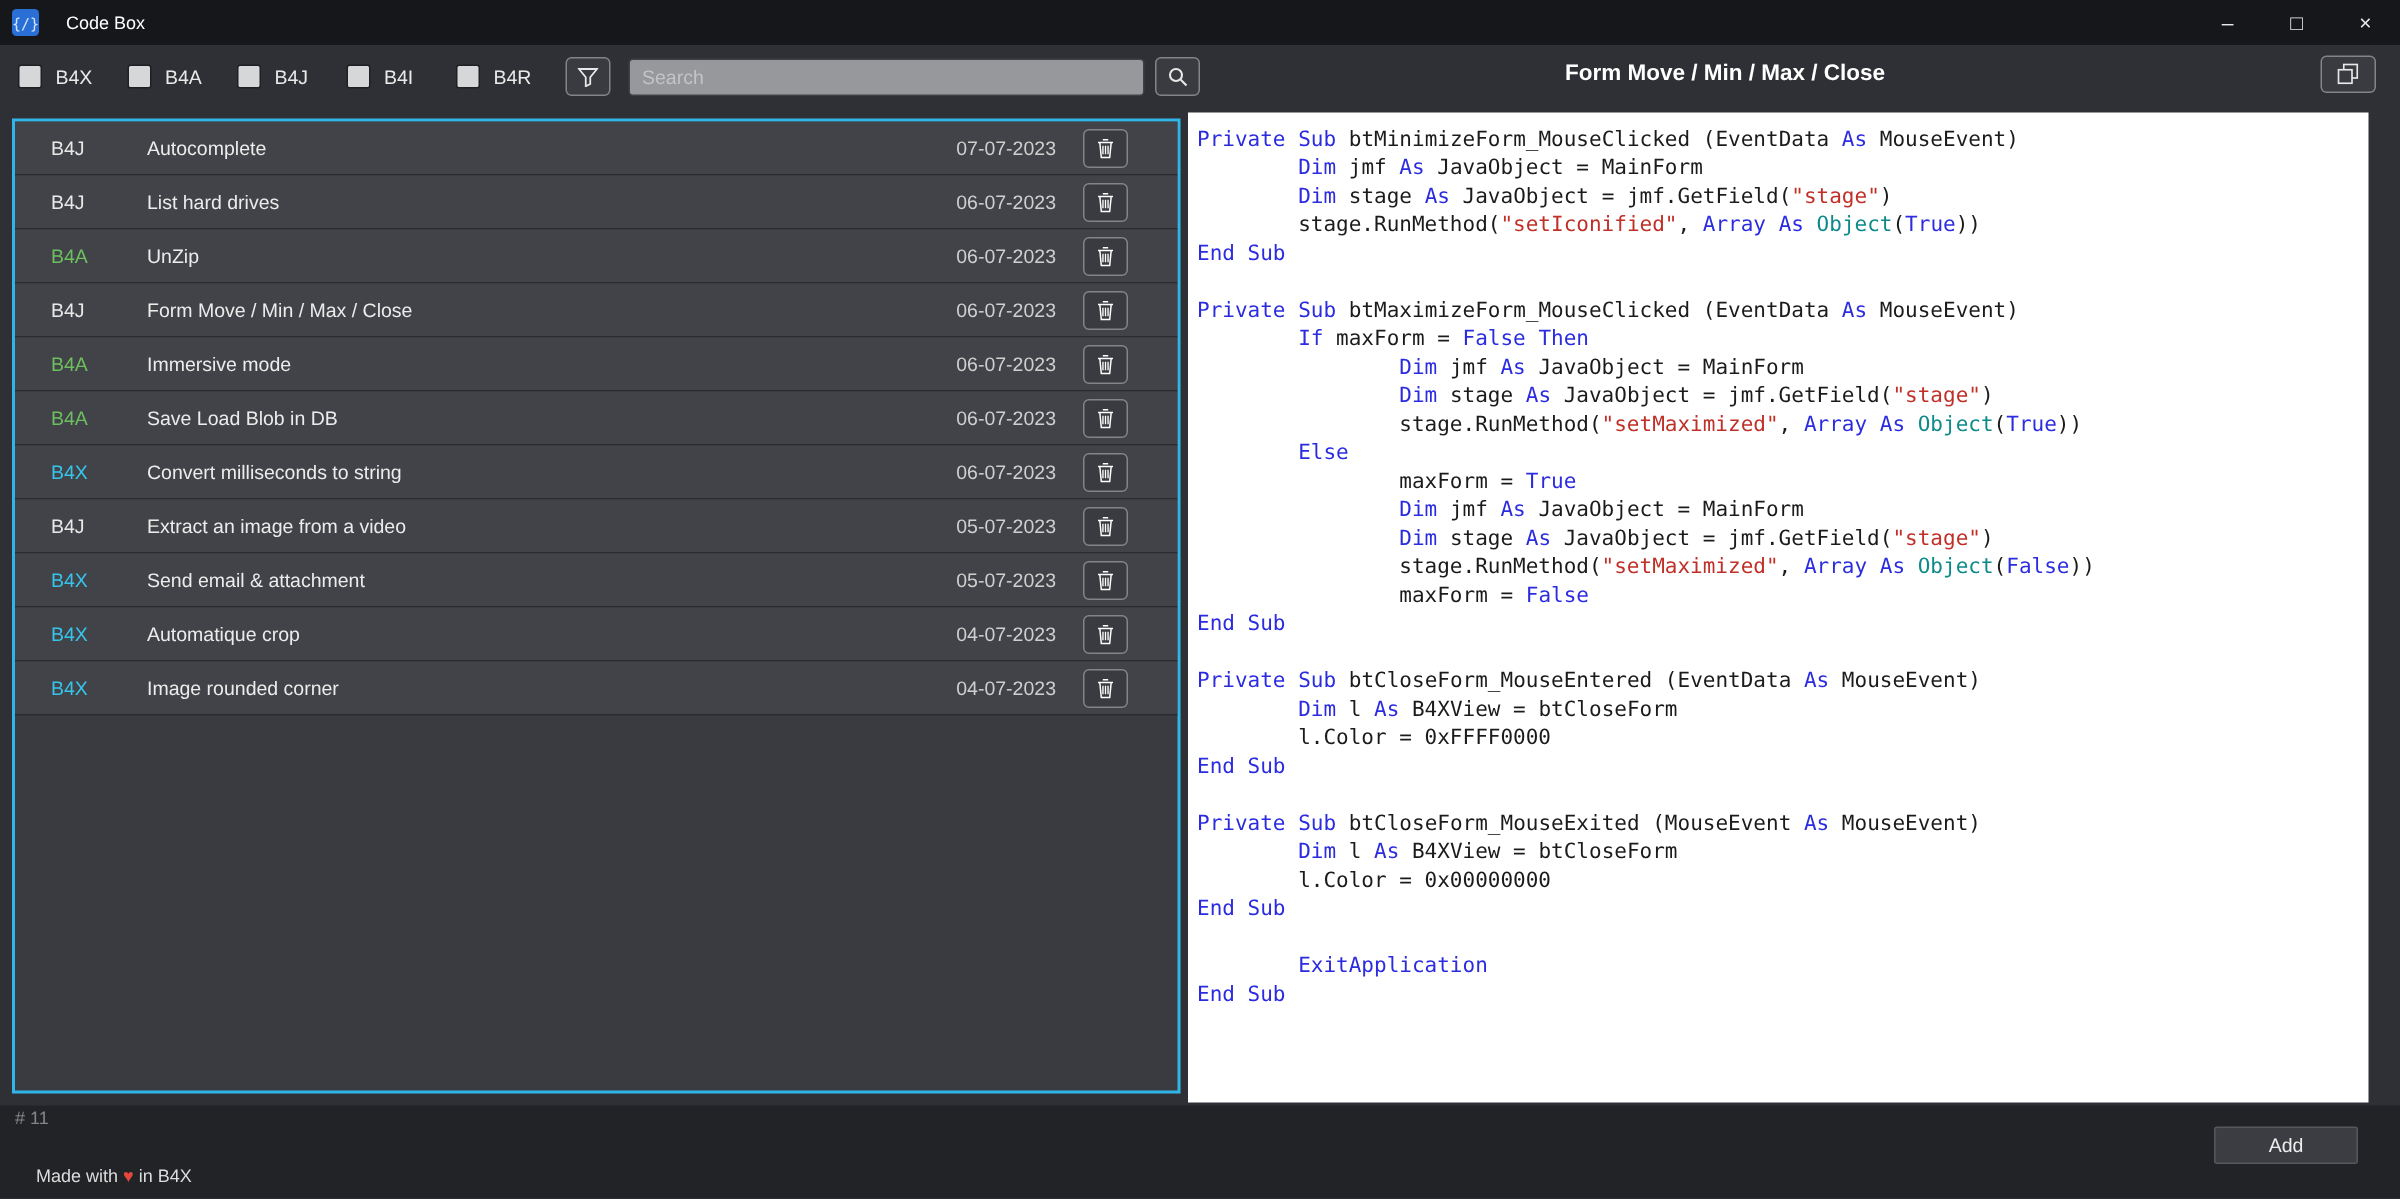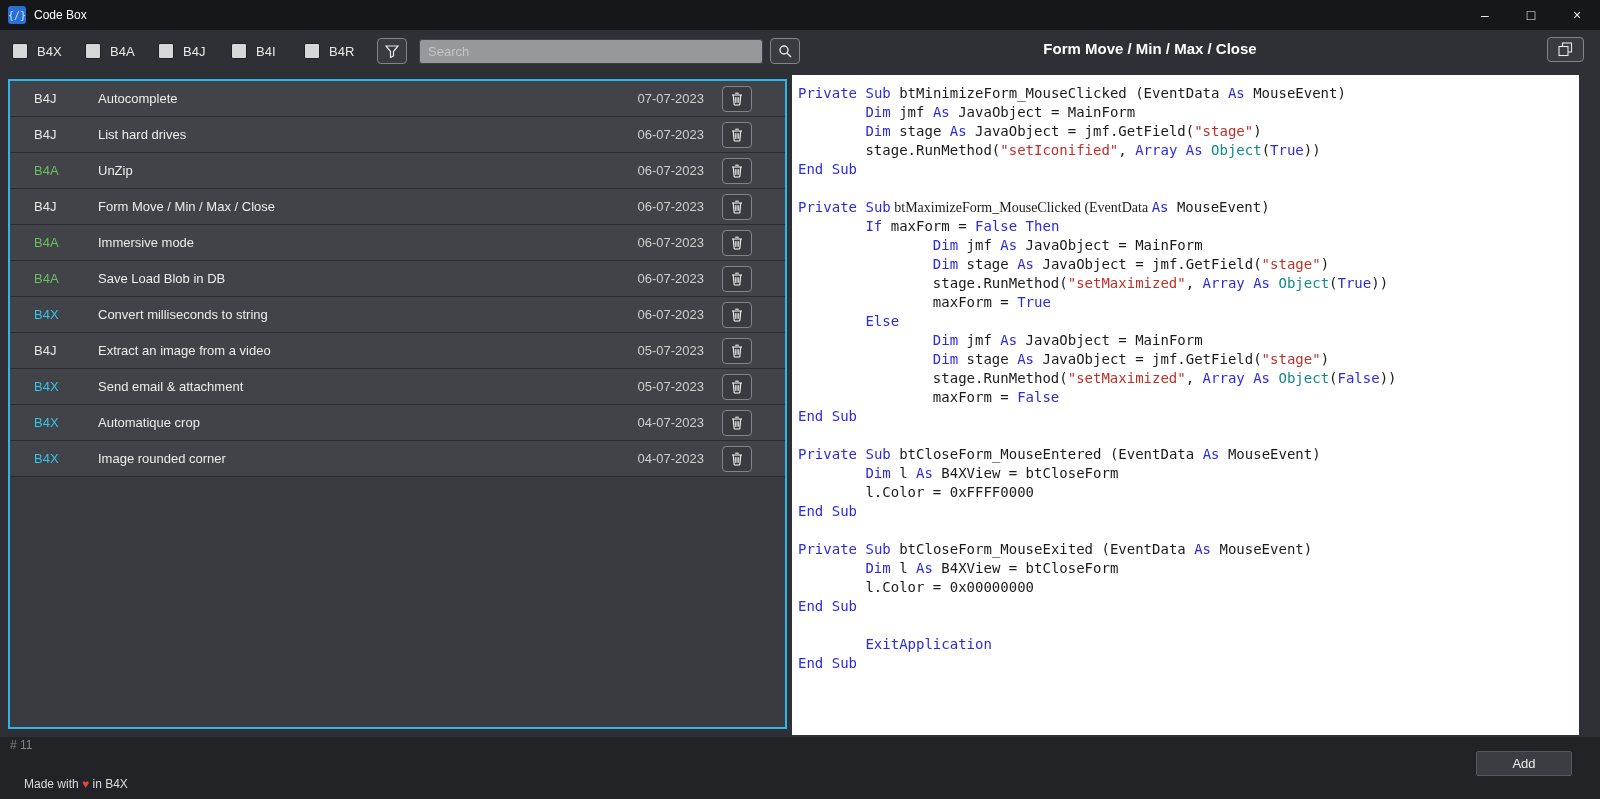--- a/index.html
+++ b/index.html
@@ -5,21 +5,21 @@
   * { box-sizing: border-box; }
   html,body { margin:0; padding:0; }
   body {
     width:1600px; height:799px; position:relative; overflow:hidden;
     background:#2f3036; font-family:"Liberation Sans", sans-serif;
   }
   
   .titlebar { position:absolute; top:0; left:0; width:1600px; height:30px;
     background:#16171b; display:flex; align-items:center; }
   .app-icon { margin-left:8px; width:18px; height:18px; display:flex; }
-  .app-title { color:#ffffff; font-size:12px; margin-left:8px; }
+  .app-title { color:#ffffff; font-size:12px; margin-left:18px; }
   .win-controls { margin-left:auto; display:flex; height:100%; }
   .win-btn { width:46px; height:100%; display:flex; align-items:center; justify-content:center;
     color:#e8e8e8; font-size:14px; cursor:pointer; }
   
   .toolbar { position:absolute; top:30px; left:0; width:1600px; height:42px;
     display:flex; align-items:center; padding-left:12px; }
   .chk { display:flex; align-items:center; margin-right:22px; cursor:pointer; }
   .chk .box { width:16px; height:16px; background:#d6d7d9; border:1px solid #1f2024;
     border-radius:2px; margin-right:9px; }
   .chk .lbl { color:#e9e9e9; font-size:13px; min-width:26px; }
@@ -271,39 +271,39 @@
     </div>
   </div>
 
 <div class="code-panel">
     <div class="code-line"><span style="color: rgb(43, 43, 224);">Private</span><span style="color: rgb(27, 27, 27);"> </span><span style="color: rgb(43, 43, 224);">Sub</span><span style="color: rgb(27, 27, 27);"> btMinimizeForm_MouseClicked (EventData </span><span style="color: rgb(43, 43, 224);">As</span><span style="color: rgb(27, 27, 27);"> MouseEvent)</span></div>
     <div class="code-line"><span style="color: rgb(27, 27, 27);">        </span><span style="color: rgb(43, 43, 224);">Dim</span><span style="color: rgb(27, 27, 27);"> jmf </span><span style="color: rgb(43, 43, 224);">As</span><span style="color: rgb(27, 27, 27);"> JavaObject = MainForm</span></div>
     <div class="code-line"><span style="color: rgb(27, 27, 27);">        </span><span style="color: rgb(43, 43, 224);">Dim</span><span style="color: rgb(27, 27, 27);"> stage </span><span style="color: rgb(43, 43, 224);">As</span><span style="color: rgb(27, 27, 27);"> JavaObject = jmf.GetField(</span><span style="color: rgb(192, 48, 40);">"stage"</span><span style="color: rgb(27, 27, 27);">)</span></div>
     <div class="code-line"><span style="color: rgb(27, 27, 27);">        stage.RunMethod(</span><span style="color: rgb(192, 48, 40);">"setIconified"</span><span style="color: rgb(27, 27, 27);">, </span><span style="color: rgb(43, 43, 224);">Array</span><span style="color: rgb(27, 27, 27);"> </span><span style="color: rgb(43, 43, 224);">As</span><span style="color: rgb(27, 27, 27);"> </span><span style="color: rgb(14, 138, 138);">Object</span><span style="color: rgb(27, 27, 27);">(</span><span style="color: rgb(43, 43, 224);">True</span><span style="color: rgb(27, 27, 27);">))</span></div>
     <div class="code-line"><span style="color: rgb(43, 43, 224);">End Sub</span></div>
     <div class="code-line">&nbsp;</div>
-    <div class="code-line"><span style="color: rgb(43, 43, 224);">Private</span><span style="color: rgb(27, 27, 27);"> </span><span style="color: rgb(43, 43, 224);">Sub</span><span style="color: rgb(27, 27, 27); font-family: Liberation Serif, serif;"> btMaximizeForm_MouseClicked (EventData </span><span style="color: rgb(43, 43, 224);">As</span><span style="color: rgb(27, 27, 27);"> MouseEvent)</span></div>
+    <div class="code-line"><span style="color: rgb(43, 43, 224);">Private</span><span style="color: rgb(27, 27, 27);"> </span><span style="color: rgb(43, 43, 224);">Sub</span><span style="color: rgb(27, 27, 27);"> btMaximizeForm_MouseClicked (EventData </span><span style="color: rgb(43, 43, 224);">As</span><span style="color: rgb(27, 27, 27);"> MouseEvent)</span></div>
     <div class="code-line"><span style="color: rgb(27, 27, 27);">        </span><span style="color: rgb(43, 43, 224);">If</span><span style="color: rgb(27, 27, 27);"> maxForm = </span><span style="color: rgb(43, 43, 224);">False</span><span style="color: rgb(27, 27, 27);"> </span><span style="color: rgb(43, 43, 224);">Then</span></div>
     <div class="code-line"><span style="color: rgb(27, 27, 27);">                </span><span style="color: rgb(43, 43, 224);">Dim</span><span style="color: rgb(27, 27, 27);"> jmf </span><span style="color: rgb(43, 43, 224);">As</span><span style="color: rgb(27, 27, 27);"> JavaObject = MainForm</span></div>
     <div class="code-line"><span style="color: rgb(27, 27, 27);">                </span><span style="color: rgb(43, 43, 224);">Dim</span><span style="color: rgb(27, 27, 27);"> stage </span><span style="color: rgb(43, 43, 224);">As</span><span style="color: rgb(27, 27, 27);"> JavaObject = jmf.GetField(</span><span style="color: rgb(192, 48, 40);">"stage"</span><span style="color: rgb(27, 27, 27);">)</span></div>
     <div class="code-line"><span style="color: rgb(27, 27, 27);">                stage.RunMethod(</span><span style="color: rgb(192, 48, 40);">"setMaximized"</span><span style="color: rgb(27, 27, 27);">, </span><span style="color: rgb(43, 43, 224);">Array</span><span style="color: rgb(27, 27, 27);"> </span><span style="color: rgb(43, 43, 224);">As</span><span style="color: rgb(27, 27, 27);"> </span><span style="color: rgb(14, 138, 138);">Object</span><span style="color: rgb(27, 27, 27);">(</span><span style="color: rgb(43, 43, 224);">True</span><span style="color: rgb(27, 27, 27);">))</span></div>
+    <div class="code-line"><span style="color: rgb(27, 27, 27);">        </span><span style="color: rgb(43, 43, 224);">Else</span></div>
     <div class="code-line"><span style="color: rgb(27, 27, 27);">                maxForm = </span><span style="color: rgb(43, 43, 224);">True</span></div>
-    <div class="code-line"><span style="color: rgb(27, 27, 27);">        </span><span style="color: rgb(43, 43, 224);">Else</span></div>
     <div class="code-line"><span style="color: rgb(27, 27, 27);">                </span><span style="color: rgb(43, 43, 224);">Dim</span><span style="color: rgb(27, 27, 27);"> jmf </span><span style="color: rgb(43, 43, 224);">As</span><span style="color: rgb(27, 27, 27);"> JavaObject = MainForm</span></div>
     <div class="code-line"><span style="color: rgb(27, 27, 27);">                </span><span style="color: rgb(43, 43, 224);">Dim</span><span style="color: rgb(27, 27, 27);"> stage </span><span style="color: rgb(43, 43, 224);">As</span><span style="color: rgb(27, 27, 27);"> JavaObject = jmf.GetField(</span><span style="color: rgb(192, 48, 40);">"stage"</span><span style="color: rgb(27, 27, 27);">)</span></div>
     <div class="code-line"><span style="color: rgb(27, 27, 27);">                stage.RunMethod(</span><span style="color: rgb(192, 48, 40);">"setMaximized"</span><span style="color: rgb(27, 27, 27);">, </span><span style="color: rgb(43, 43, 224);">Array</span><span style="color: rgb(27, 27, 27);"> </span><span style="color: rgb(43, 43, 224);">As</span><span style="color: rgb(27, 27, 27);"> </span><span style="color: rgb(14, 138, 138);">Object</span><span style="color: rgb(27, 27, 27);">(</span><span style="color: rgb(43, 43, 224);">False</span><span style="color: rgb(27, 27, 27);">))</span></div>
     <div class="code-line"><span style="color: rgb(27, 27, 27);">                maxForm = </span><span style="color: rgb(43, 43, 224);">False</span></div>
     <div class="code-line"><span style="color: rgb(43, 43, 224);">End Sub</span></div>
     <div class="code-line">&nbsp;</div>
     <div class="code-line"><span style="color: rgb(43, 43, 224);">Private</span><span style="color: rgb(27, 27, 27);"> </span><span style="color: rgb(43, 43, 224);">Sub</span><span style="color: rgb(27, 27, 27);"> btCloseForm_MouseEntered (EventData </span><span style="color: rgb(43, 43, 224);">As</span><span style="color: rgb(27, 27, 27);"> MouseEvent)</span></div>
     <div class="code-line"><span style="color: rgb(27, 27, 27);">        </span><span style="color: rgb(43, 43, 224);">Dim</span><span style="color: rgb(27, 27, 27);"> l </span><span style="color: rgb(43, 43, 224);">As</span><span style="color: rgb(27, 27, 27);"> B4XView = btCloseForm</span></div>
     <div class="code-line"><span style="color: rgb(27, 27, 27);">        l.Color = 0xFFFF0000</span></div>
     <div class="code-line"><span style="color: rgb(43, 43, 224);">End Sub</span></div>
     <div class="code-line">&nbsp;</div>
-    <div class="code-line"><span style="color: rgb(43, 43, 224);">Private</span><span style="color: rgb(27, 27, 27);"> </span><span style="color: rgb(43, 43, 224);">Sub</span><span style="color: rgb(27, 27, 27);"> btCloseForm_MouseExited (EventData </span><span style="color: rgb(43, 43, 224);">As</span><span style="color: rgb(27, 27, 27);"> MouseEvent)</span></div>
+    <div class="code-line"><span style="color: rgb(43, 43, 224);">Private</span><span style="color: rgb(27, 27, 27);"> </span><span style="color: rgb(43, 43, 224);">Sub</span><span style="color: rgb(27, 27, 27);"> btCloseForm_MouseExited (MouseEvent </span><span style="color: rgb(43, 43, 224);">As</span><span style="color: rgb(27, 27, 27);"> MouseEvent)</span></div>
     <div class="code-line"><span style="color: rgb(27, 27, 27);">        </span><span style="color: rgb(43, 43, 224);">Dim</span><span style="color: rgb(27, 27, 27);"> l </span><span style="color: rgb(43, 43, 224);">As</span><span style="color: rgb(27, 27, 27);"> B4XView = btCloseForm</span></div>
     <div class="code-line"><span style="color: rgb(27, 27, 27);">        l.Color = 0x00000000</span></div>
     <div class="code-line"><span style="color: rgb(43, 43, 224);">End Sub</span></div>
     <div class="code-line">&nbsp;</div>
     <div class="code-line"><span style="color: rgb(27, 27, 27);">        </span><span style="color: rgb(43, 43, 224);">ExitApplication</span></div>
     <div class="code-line"><span style="color: rgb(43, 43, 224);">End Sub</span></div>
   </div>
 
 <div class="bottombar">
   <div class="count"># 11</div>

